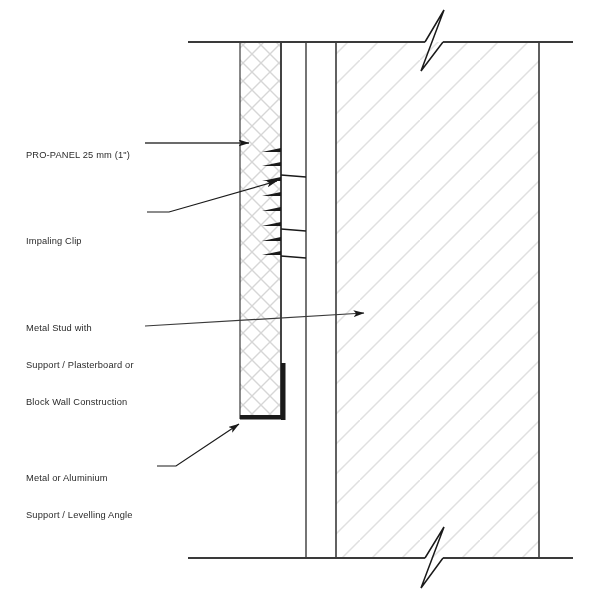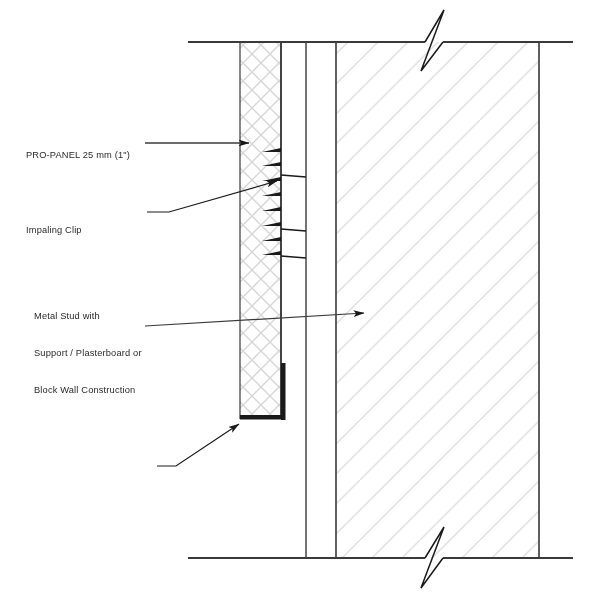--- a/index.html
+++ b/index.html
@@ -30,22 +30,22 @@
   .anno-text {
     position: absolute;
     color: #2a2a2a;
     font-size: 9.3px;
     line-height: 12.4px;
     letter-spacing: 0.15px;
     white-space: pre;
     font-family: "Liberation Sans", sans-serif;
   }
   #label-pro-panel { left: 26px; top: 124px; }
-  #label-impaling-clip { left: 26px; top: 199px; }
-  #label-metal-stud { left: 26px; top: 285px; margin-left: 8px; }
+  #label-impaling-clip { left: 26px; top: 210px; }
+  #label-metal-stud { left: 26px; top: 297px; }
   #label-support-angle { left: 26px; top: 447px; }
 </style>
 </head>
 <body>
 
 <div id="drawing-root">
 
   <svg id="detail-svg" viewBox="0 0 600 600">
     <defs>
       <pattern id="panelHatch" width="18" height="18" patternUnits="userSpaceOnUse">
@@ -133,14 +133,18 @@
   <div class="anno-text" id="label-impaling-clip">
     <div>Impaling Clip</div>
   </div>
 
   <div class="anno-text" id="label-metal-stud">
     <div>Metal Stud with</div>
     <div>Support / Plasterboard or</div>
     <div>Block Wall Construction</div>
   </div>
 
+  <div class="anno-text" id="label-support-angle">
+    <div>Metal or Aluminium</div>
+    <div>Support / Levelling Angle</div>
+  </div>
 
 </div>
 
 </body></html>

